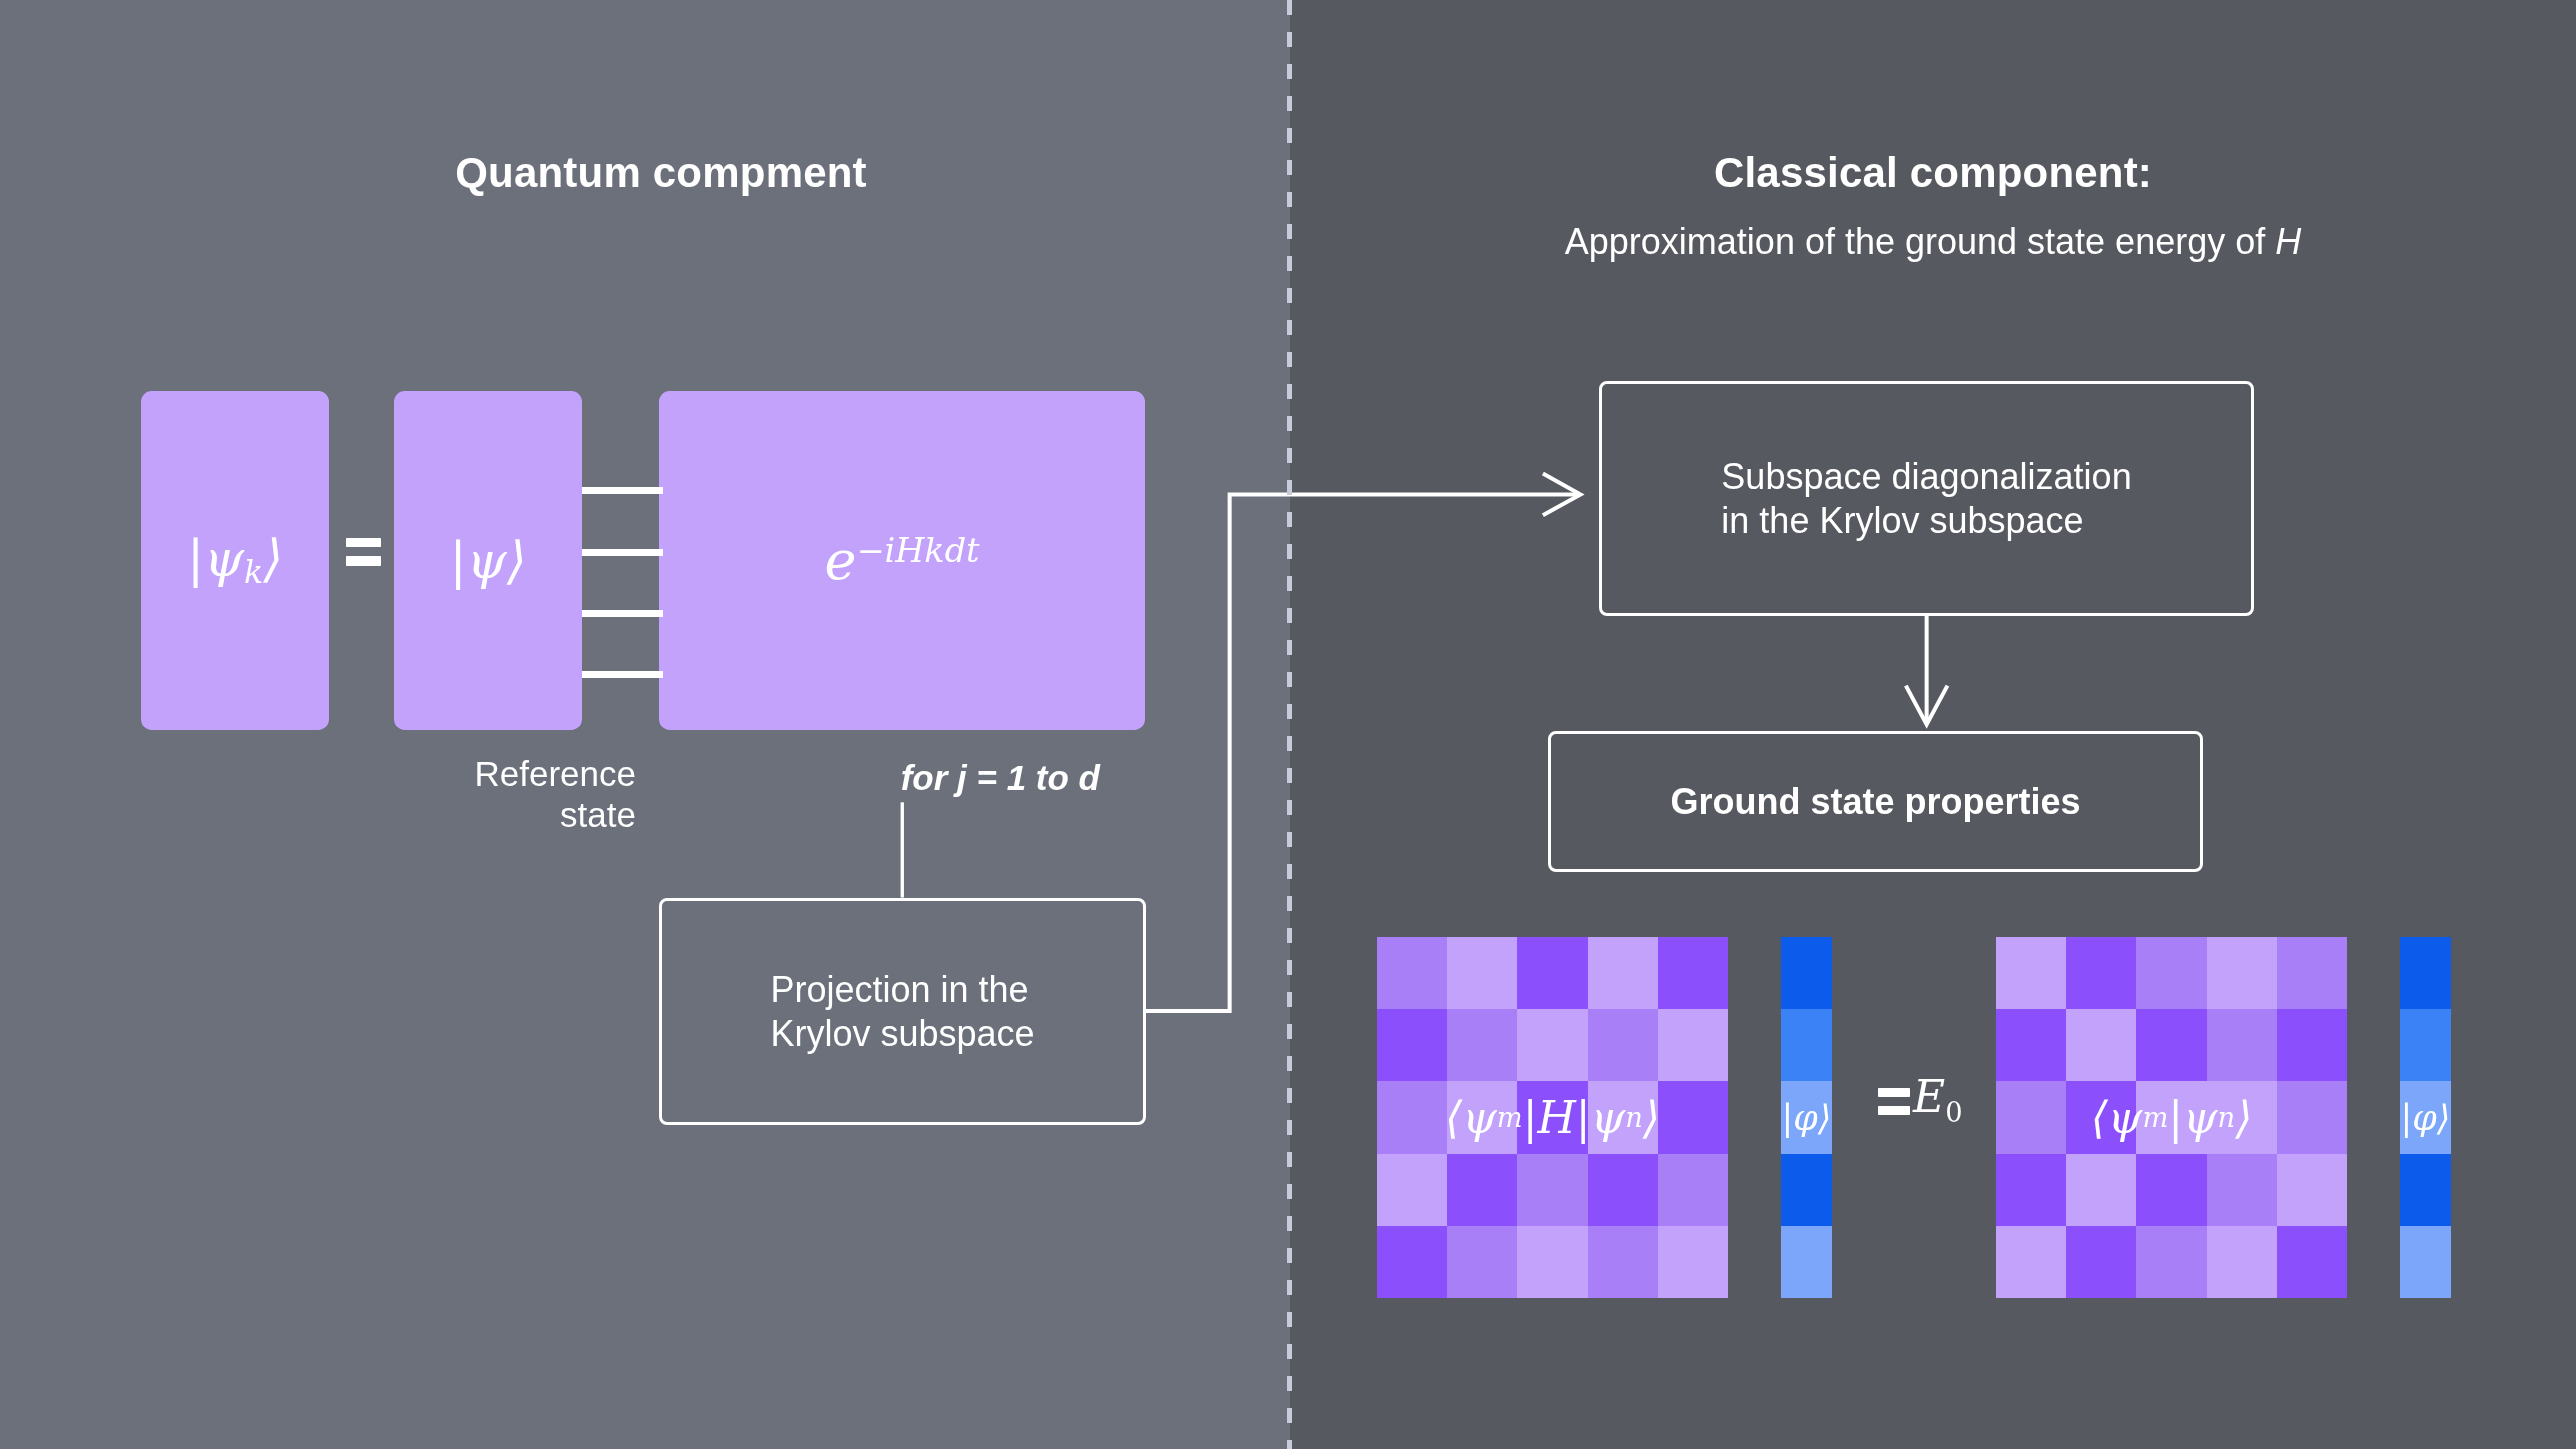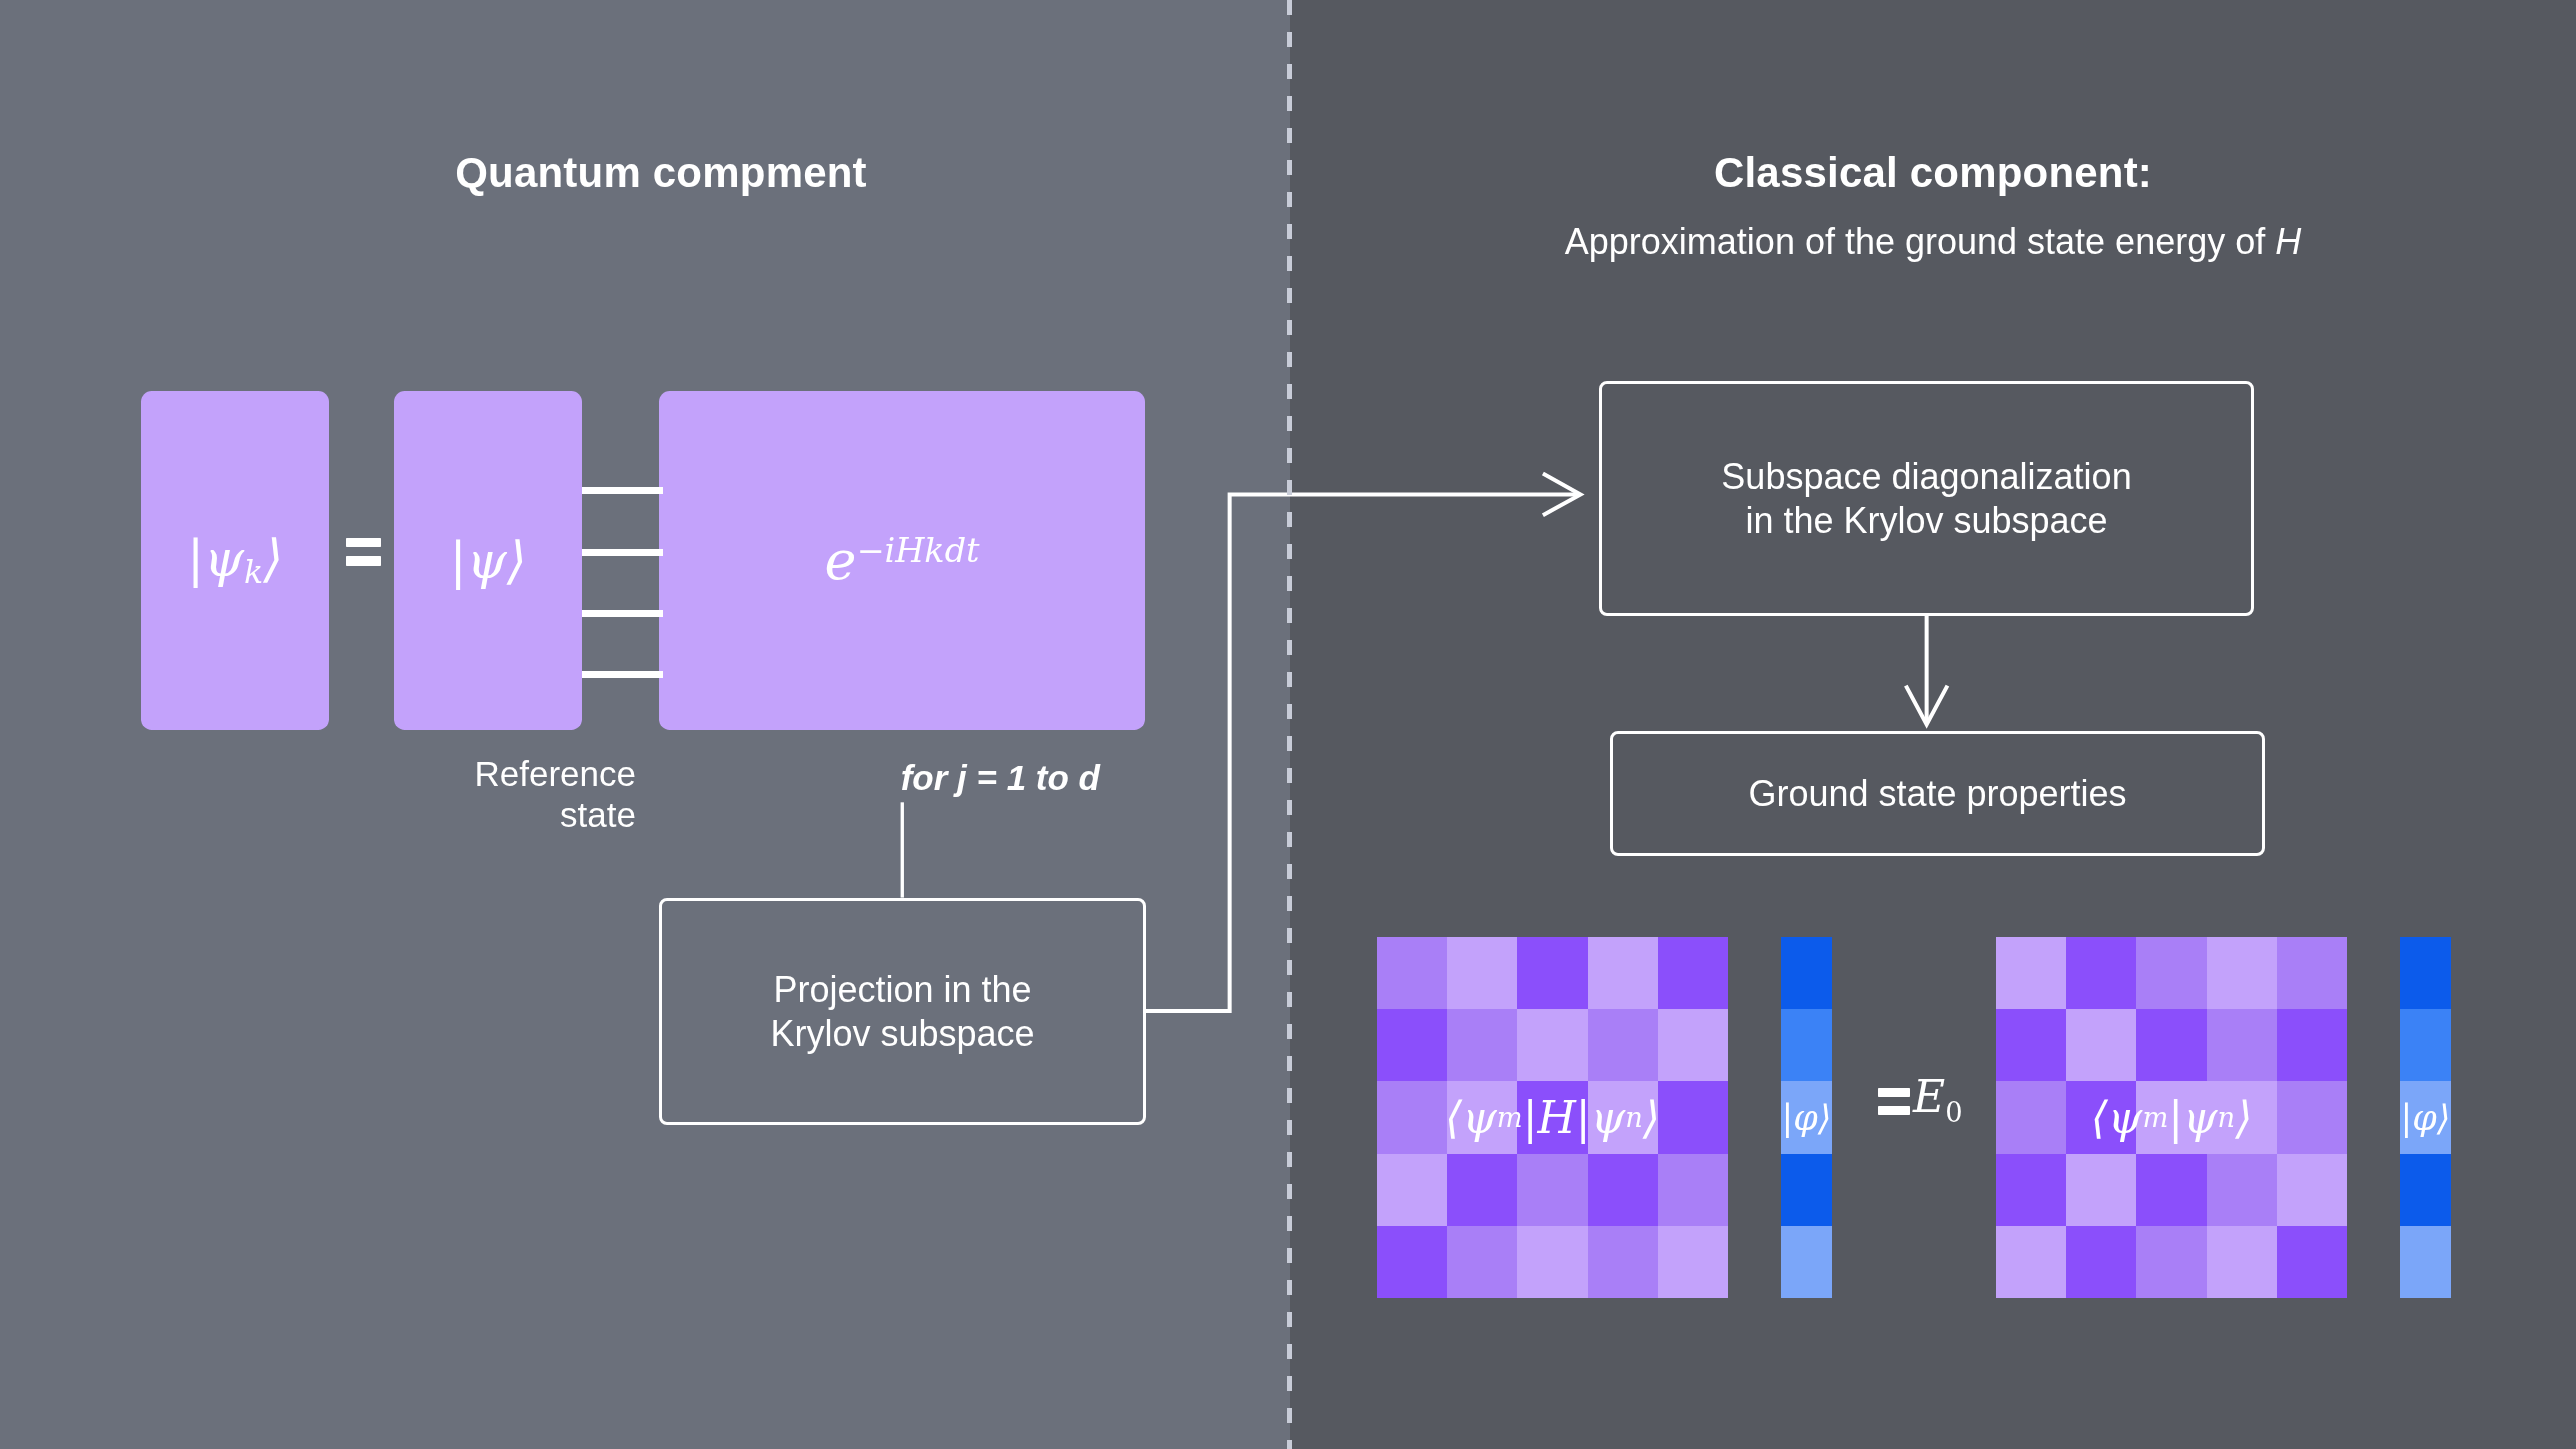--- a/index.html
+++ b/index.html
@@ -151,29 +151,29 @@
   #cap-loop { left: 711px; top: 757px; width: 389px; font-style: italic; font-weight: 700; }
 
   
   .obox {
     position: absolute;
     border: 3.4px solid #ffffff;
     border-radius: 8px;
     display: flex;
     align-items: center;
     justify-content: center;
-    text-align: center;
+    text-align: left;
     font-size: 36px;
     line-height: 1.22;
     box-sizing: border-box;
     z-index: 25;
   }
   #obox-proj  { left: 659px;  top: 898px; width: 487px;  height: 227px; }
   #obox-diag  { left: 1599px; top: 381px;  width: 655px;  height: 235px; }
-  #obox-gsp   { left: 1610px; top: 731px; width: 655px;  height: 125px; }
+  #obox-gsp   { left: 1548px; top: 731px; width: 655px;  height: 141px; font-weight: bold; }
 
   
   #links {
     position: absolute;
     left: 0; top: 0;
     width: 2576px; height: 1449px;
     z-index: 24;
     pointer-events: none;
   }
 

